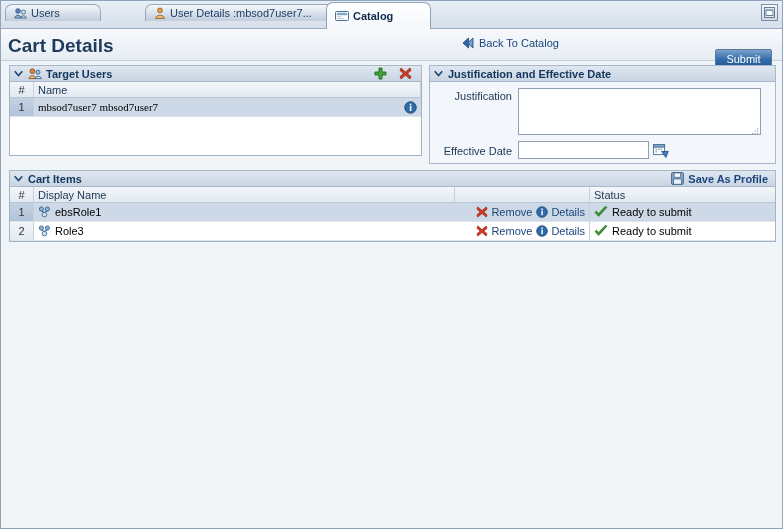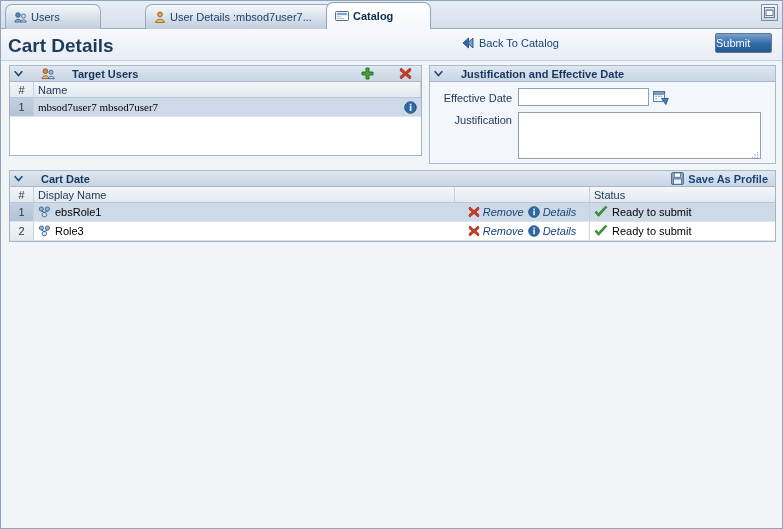--- a/index.html
+++ b/index.html
@@ -23,21 +23,21 @@
   
   .tabbar {
     position: relative;
     height: 28px;
     background: linear-gradient(#e8eef5, #d6dfea);
     border-bottom: 1px solid #9aabbf;
   }
   .tab {
     position: absolute;
     top: 3px;
-    height: 25px;
+    height: 17px;
     display: flex;
     align-items: center;
     gap: 4px;
     padding: 0 9px 0 8px;
     border: 1px solid #97a9bd;
     border-bottom: none;
     border-radius: 7px 7px 0 0;
     background: linear-gradient(#f5f8fb, #cfd9e6 70%, #c2cedd);
     color: #1c3f66;
     font-size: 11px;
@@ -85,43 +85,43 @@
     position: absolute;
     left: 460px; top: 8px;
     display: flex; align-items: center; gap: 5px;
     color: #19457c;
     font-size: 11px;
     cursor: pointer;
   }
   .back-link .lbl { text-decoration: none; }
   .submit-btn {
     position: absolute;
-    right: 10px; top: 4px;
+    right: 10px; top: 20px;
     width: 57px; height: 20px;
     border: 1px solid #5f7796;
     border-radius: 2px;
     background: linear-gradient(#7ba2cc, #2f6aa8 55%, #24588f);
     color: #ffffff;
     font-size: 11px;
-    display: flex; align-items: center; justify-content: flex-start;
+    display: flex; align-items: center; justify-content: center;
     cursor: pointer;
   }
 
   
   .panel-head {
     display: flex;
     align-items: center;
     height: 17px;
     background: linear-gradient(#dfe7f0, #c9d5e4);
     border: 1px solid #a8b8ca;
     padding: 0 3px;
     font-weight: bold;
     color: #14365c;
     font-size: 11px;
-    gap: 17px;
+    gap: 4px;
   }
   .panel-head .disc {
     width: 11px; height: 11px;
     display: flex; align-items: center; justify-content: center;
     cursor: pointer;
     color: #27527f;
     font-size: 9px;
   }
   .panel-head .htxt { flex: 0 0 auto; }
   .panel-head .spacer { flex: 1 1 auto; }
@@ -185,24 +185,23 @@
   .row.selected .idxcell { background: linear-gradient(#c3d1e2, #b2c3d8); }
 
   
   .tu-wrap { position: relative; }
   .tu-body { height: 38px; }
 
   
   .ci-col-name { flex: 1 1 auto; }
   .ci-col-actions {
     width: 135px;
-    justify-content: center;
+    justify-content: flex-end;
     gap: 10px;
     border-right: 1px solid #c6d1de;
-    font-style: italic;
   }
   .ci-col-status { width: 185px; }
 
   .link {
     color: #19457c;
     cursor: pointer;
     display: flex;
     align-items: center;
     gap: 3px;
   }
@@ -387,63 +386,63 @@
     <div class="panel-head">
       <span class="disc">
         <svg width="9" height="7" viewBox="0 0 9 7">
             <path d="M0.7 1.3 L4.5 5.6 L8.3 1.3" fill="none" stroke="#1d4775" stroke-width="1.6"></path>
           </svg>
       </span>
       <span class="htxt">Justification and Effective Date</span>
     </div>
 
     <div class="form">
+      <div class="frow">
+        <div class="flabel">Justification</div>
+        <div class="ta">
+          <textarea style="width: 100%; height: 100%; border: none; outline: none; resize: none; font-family: &quot;Liberation Sans&quot;, sans-serif; font-size: 11px;"></textarea>
+          <span class="grip">
+            <svg width="8" height="8" viewBox="0 0 8 8">
+              <circle cx="6.5" cy="1.5" r="0.7" fill="#9aa8b8"></circle>
+              <circle cx="6.5" cy="4" r="0.7" fill="#9aa8b8"></circle>
+              <circle cx="4" cy="4" r="0.7" fill="#9aa8b8"></circle>
+              <circle cx="6.5" cy="6.5" r="0.7" fill="#9aa8b8"></circle>
+              <circle cx="4" cy="6.5" r="0.7" fill="#9aa8b8"></circle>
+              <circle cx="1.5" cy="6.5" r="0.7" fill="#9aa8b8"></circle>
+            </svg>
+          </span>
+        </div>
+      </div>
+
       <div class="frow" style="align-items:center;">
         <div class="flabel">Effective Date</div>
         <input class="date-input" type="text" value="" style="">
         <span class="date-btn">
           <svg width="16" height="15" viewBox="0 0 16 15">
             <rect x="0.6" y="1.6" width="11" height="10" fill="#ffffff" stroke="#4d6d91" stroke-width="0.9"></rect>
             <rect x="0.6" y="1.6" width="11" height="2.6" fill="#7fa6cc" stroke="#4d6d91" stroke-width="0.9"></rect>
             <rect x="2.4" y="5.6" width="1.6" height="1.5" fill="#94a8bc"></rect>
             <rect x="5" y="5.6" width="1.6" height="1.5" fill="#94a8bc"></rect>
             <rect x="7.6" y="5.6" width="1.6" height="1.5" fill="#94a8bc"></rect>
             <rect x="2.4" y="8" width="1.6" height="1.5" fill="#94a8bc"></rect>
             <path d="M8.5 8.5 l6.8 -0.2 -2.4 6.2 z" fill="#3f7fbf" stroke="#1f4c7a" stroke-width="0.8"></path>
           </svg>
         </span>
       </div>
-
-      <div class="frow">
-        <div class="flabel">Justification</div>
-        <div class="ta">
-          <textarea style="width: 100%; height: 100%; border: none; outline: none; resize: none; font-family: &quot;Liberation Sans&quot;, sans-serif; font-size: 11px;"></textarea>
-          <span class="grip">
-            <svg width="8" height="8" viewBox="0 0 8 8">
-              <circle cx="6.5" cy="1.5" r="0.7" fill="#9aa8b8"></circle>
-              <circle cx="6.5" cy="4" r="0.7" fill="#9aa8b8"></circle>
-              <circle cx="4" cy="4" r="0.7" fill="#9aa8b8"></circle>
-              <circle cx="6.5" cy="6.5" r="0.7" fill="#9aa8b8"></circle>
-              <circle cx="4" cy="6.5" r="0.7" fill="#9aa8b8"></circle>
-              <circle cx="1.5" cy="6.5" r="0.7" fill="#9aa8b8"></circle>
-            </svg>
-          </span>
-        </div>
-      </div>
     </div>
   </div>
 
   <div style="position:absolute;left:8px;top:169px;width:767px;">
     <div class="panel-head">
       <span class="disc">
         <svg width="9" height="7" viewBox="0 0 9 7">
             <path d="M0.7 1.3 L4.5 5.6 L8.3 1.3" fill="none" stroke="#1d4775" stroke-width="1.6"></path>
           </svg>
       </span>
-      <span class="htxt">Cart Date</span>
+      <span class="htxt">Cart Items</span>
       <span class="spacer"></span>
       <span class="saveprofile">
         <span class="icon">
           <svg width="13" height="13" viewBox="0 0 13 13">
             <rect x="0.6" y="0.6" width="11.8" height="11.8" rx="1" fill="#8aa9c9" stroke="#3c5d80" stroke-width="0.9"></rect>
             <rect x="3.2" y="1" width="6.4" height="4.2" fill="#ffffff" stroke="#3c5d80" stroke-width="0.7"></rect>
             <rect x="2.6" y="7" width="7.8" height="5.2" fill="#eaf1f8" stroke="#3c5d80" stroke-width="0.7"></rect>
           </svg>
         </span>
         <span>Save As Profile</span>

